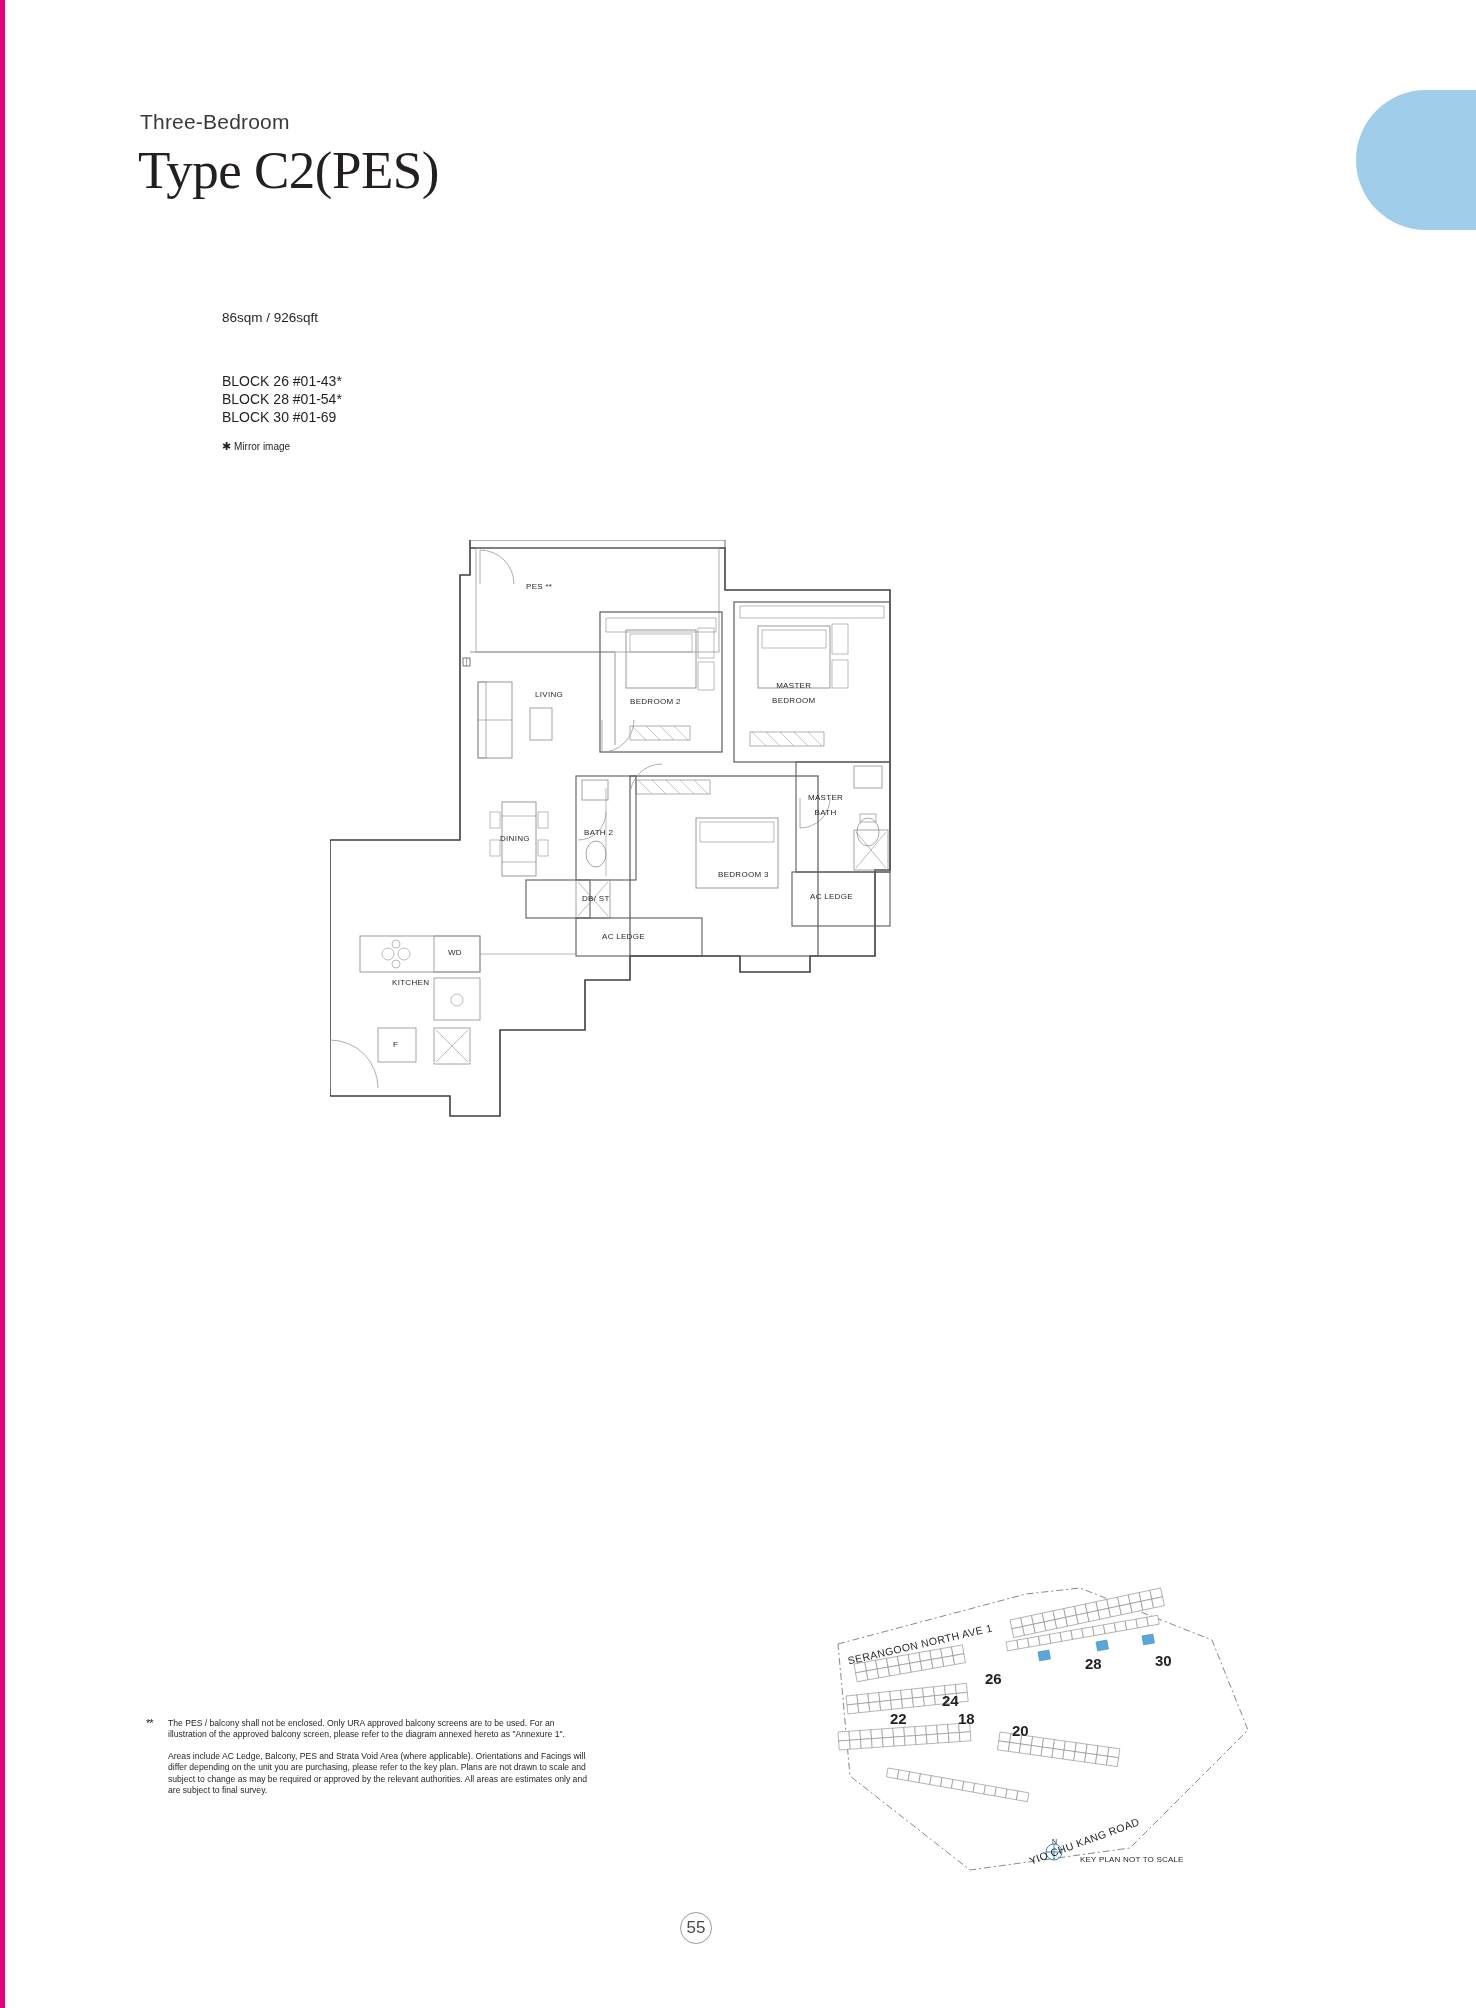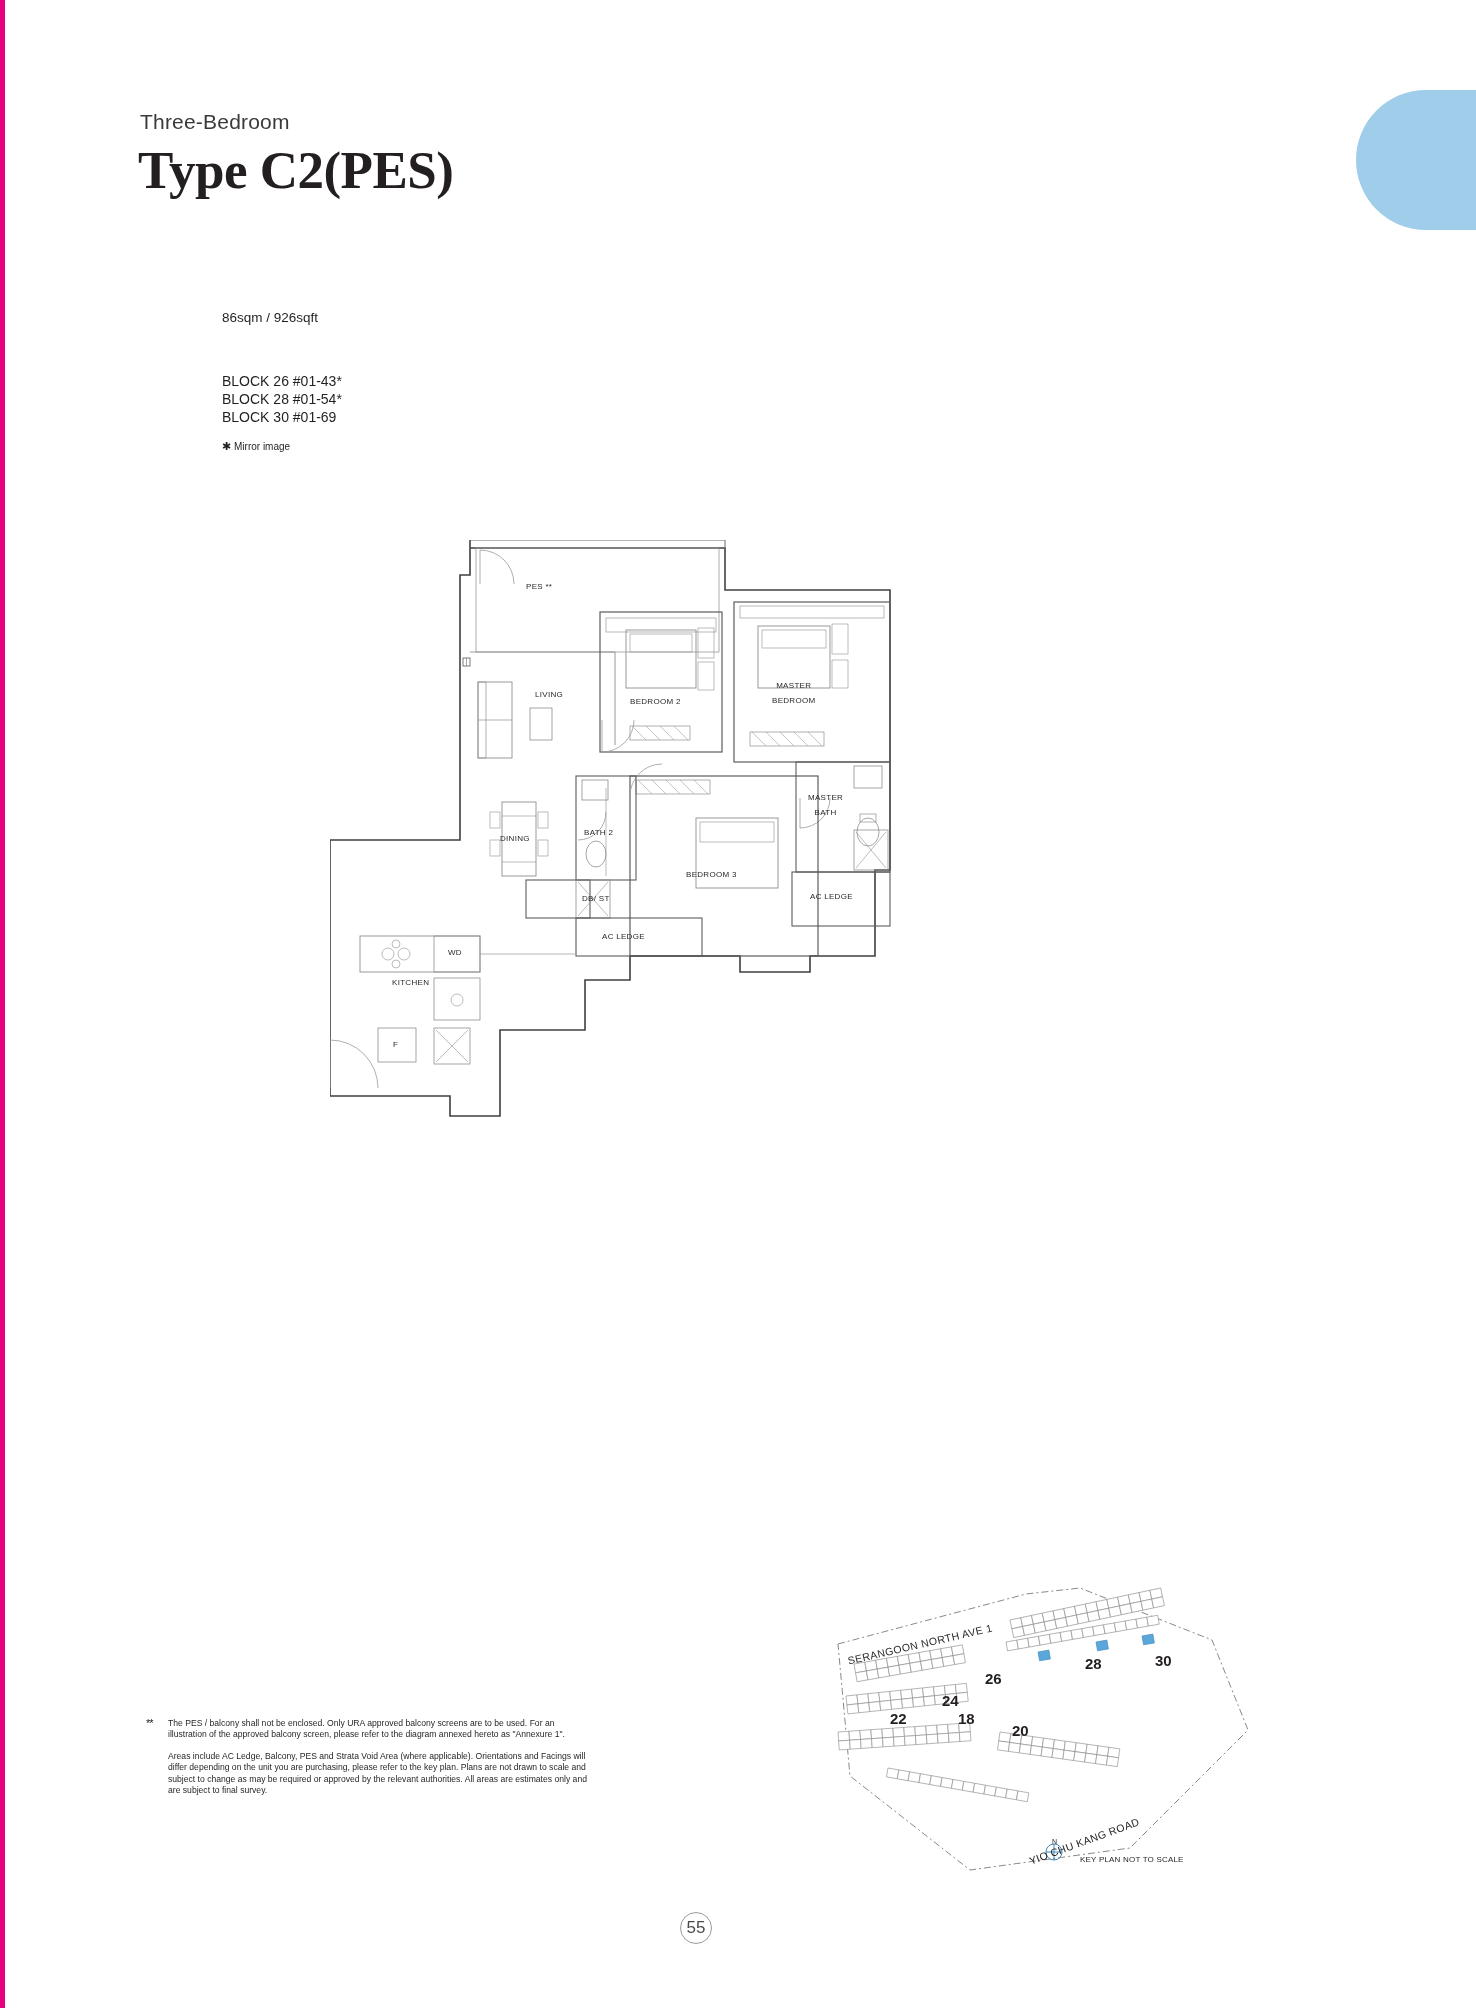--- a/index.html
+++ b/index.html
@@ -43,21 +43,21 @@
     font-size: 21px;
     letter-spacing: 0.2px;
     color: #3a3a3a;
     font-family: "Liberation Sans", sans-serif;
   }
   .title {
     position: absolute;
     left: 138px;
     top: 140px;
     font-size: 53px;
-    font-weight: bold;
+    font-weight: normal;
     letter-spacing: -0.5px;
     color: #231f20;
     font-family: "Liberation Serif", serif;
   }
 
   .area-text {
     position: absolute;
     left: 222px;
     top: 310px;
     font-size: 13.5px;
@@ -299,21 +299,21 @@
     <line x1="150" y1="414" x2="246" y2="414" stroke="#9a9a9a" stroke-width="0.7"></line>
   </g>
 </svg>
 
   <div class="rlabel" style="left:196px; top:42px;">PES **</div>
   <div class="rlabel" style="left:205px; top:150px;">LIVING</div>
   <div class="rlabel" style="left:300px; top:157px;">BEDROOM 2</div>
   <div class="rlabel two" style="left:442px; top:138px;">MASTER<br>BEDROOM</div>
   <div class="rlabel two" style="left:478px; top:250px;">MASTER<br>BATH</div>
   <div class="rlabel" style="left:254px; top:288px;">BATH 2</div>
-  <div class="rlabel" style="left:356px; top:330px;">BEDROOM 3</div>
+  <div class="rlabel" style="left:388px; top:330px;">BEDROOM 3</div>
   <div class="rlabel" style="left:170px; top:294px;">DINING</div>
   <div class="rlabel" style="left:205px; top:354px;padding-left:47px;">DB/ ST</div>
   <div class="rlabel" style="left:62px; top:438px;">KITCHEN</div>
   <div class="rlabel" style="left:118px; top:408px;">WD</div>
   <div class="rlabel" style="left:63px; top:500px;">F</div>
   <div class="rlabel" style="left:272px; top:392px;">AC LEDGE</div>
   <div class="rlabel" style="left:480px; top:352px;">AC LEDGE</div>
 </div>
 
 <div class="footnote">

